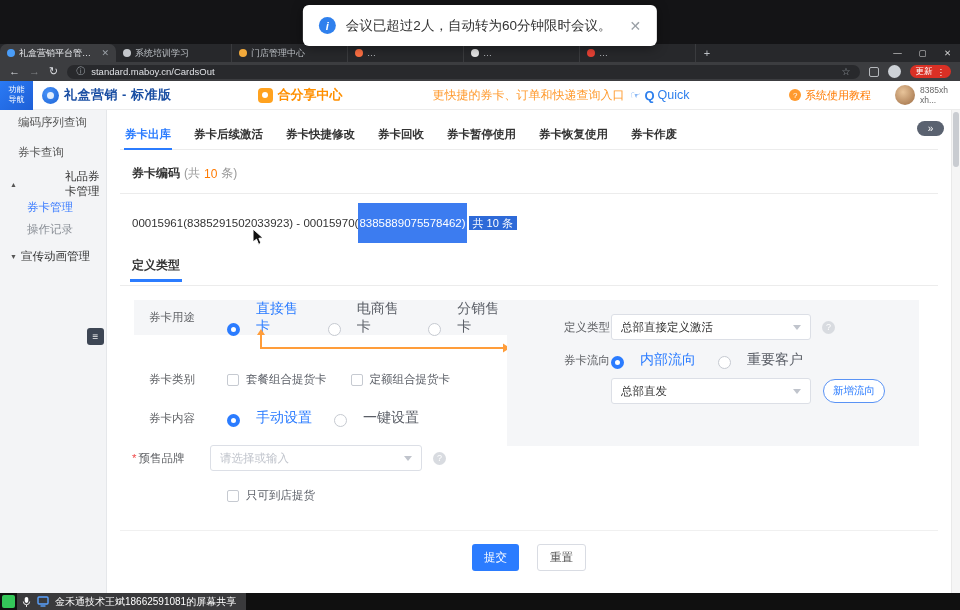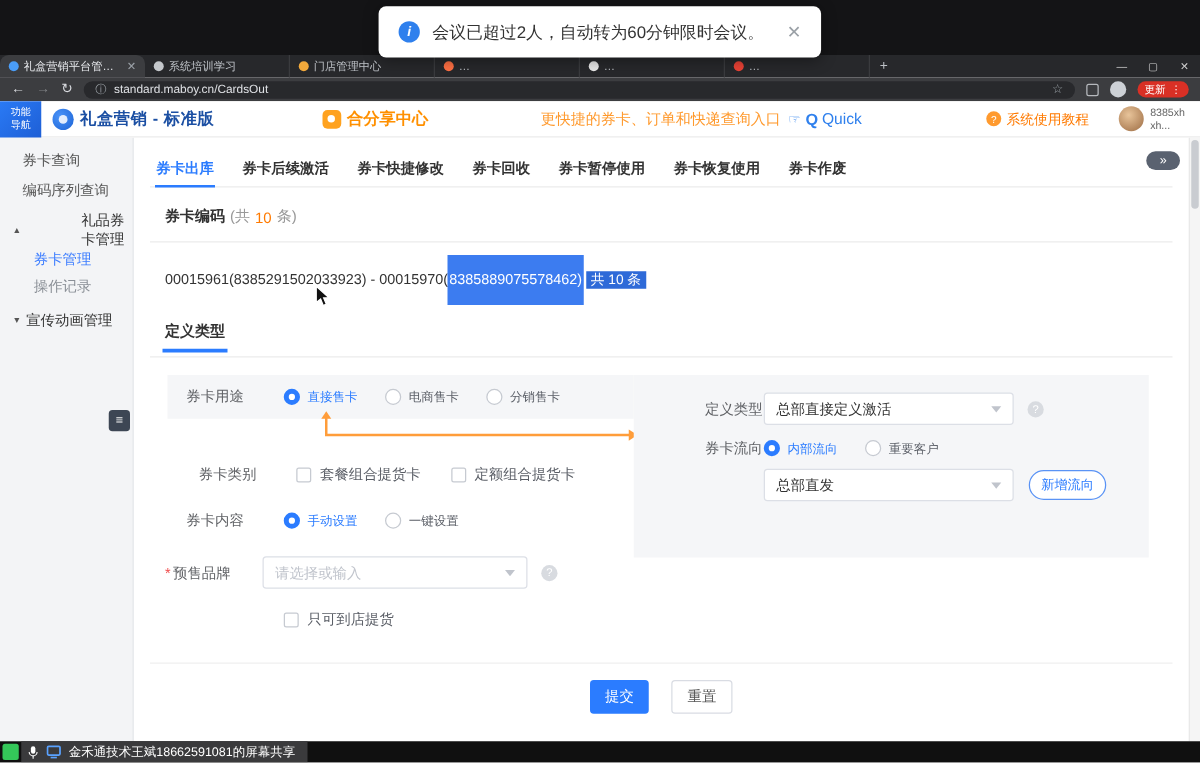--- a/index.html
+++ b/index.html
@@ -105,30 +105,30 @@
   .basic-head { margin-top:26px; padding-left:12px; padding-bottom:11px; border-bottom:1px solid #ececec; font-size:12px; }
   .basic-head .bh { position:relative; font-weight:bold; color:#333; }
   .basic-head .bh::after { content:""; position:absolute; left:-2px; right:-2px; bottom:-10px; height:3px; background:#2b7cff; }
 
   .form-area { position:relative; height:212px; margin-top:14px; }
   .panel-left { position:absolute; left:14px; top:0; width:373px; height:35px; background:#f5f6f8;
                 display:flex; align-items:center; padding-left:15px; }
   .panel-right { position:absolute; left:387px; top:0; width:412px; height:146px; background:#f5f6f8; }
   .f-label { width:62px; font-size:11.5px; color:#606266; flex:none; margin-right:16px; }
   .radio-group { display:flex; align-items:center; gap:22px; }
-  .radio { display:flex; align-items:flex-start; gap:6px; font-size:10px; color:#5a5e66; }
+  .radio { display:flex; align-items:flex-end; gap:16px; font-size:14px; color:#5a5e66; }
   .rdot { width:13px; height:13px; border-radius:50%; border:1px solid #c6cad1; background:#fff; flex:none; }
   .radio.sel-r { color:#2b7cff; }
   .radio.sel-r .rdot { border:4px solid #2b7cff; }
   .check { display:flex; align-items:center; gap:7px; font-size:11.5px; color:#5a5e66; }
   .cbox { width:12px; height:12px; border:1px solid #c6cad1; border-radius:2px; background:#fff; flex:none; }
   .cgap { display:flex; gap:24px; }
   .flow-arrow { position:absolute; left:134px; top:28px; }
   .row-abs { position:absolute; display:flex; align-items:center; }
-  .row-category { left:39px; top:72px; }
+  .row-category { left:29px; top:72px; }
   .row-content  { left:29px; top:109px; }
   .row-brand    { left:12px; top:145px; }
   .row-store    { left:107px; top:188px; }
   .req { color:#f04c4c; margin-right:2px; }
 
   .pr-row { display:flex; align-items:center; padding-left:57px; }
   .pr-row.r1 { padding-top:14px; }
   .pr-row.r2 { margin-top:11px; }
   .pr-row.r3 { margin-top:9px; }
   .pr-label { width:47px; font-size:11.5px; color:#606266; flex:none; }
@@ -251,22 +251,22 @@
       <span class="user-tx">
         <div>8385xh</div>
         <div>xh...</div>
       </span>
     </div>
   </div>
 
   <div class="app-body">
 
     <aside class="sidebar">
+      <div class="sb-item">编码序列查询</div>
       <div class="sb-item first">券卡查询</div>
-      <div class="sb-item">编码序列查询</div>
       <div class="sb-group mt8">
         <span class="marker">▲</span>
         <span>礼品券卡管理</span>
       </div>
       <div class="sb-sub active">券卡管理</div>
       <div class="sb-sub">操作记录</div>
       <div class="sb-group mt4">
         <span class="marker">▼</span>
         <span>宣传动画管理</span>
       </div>

